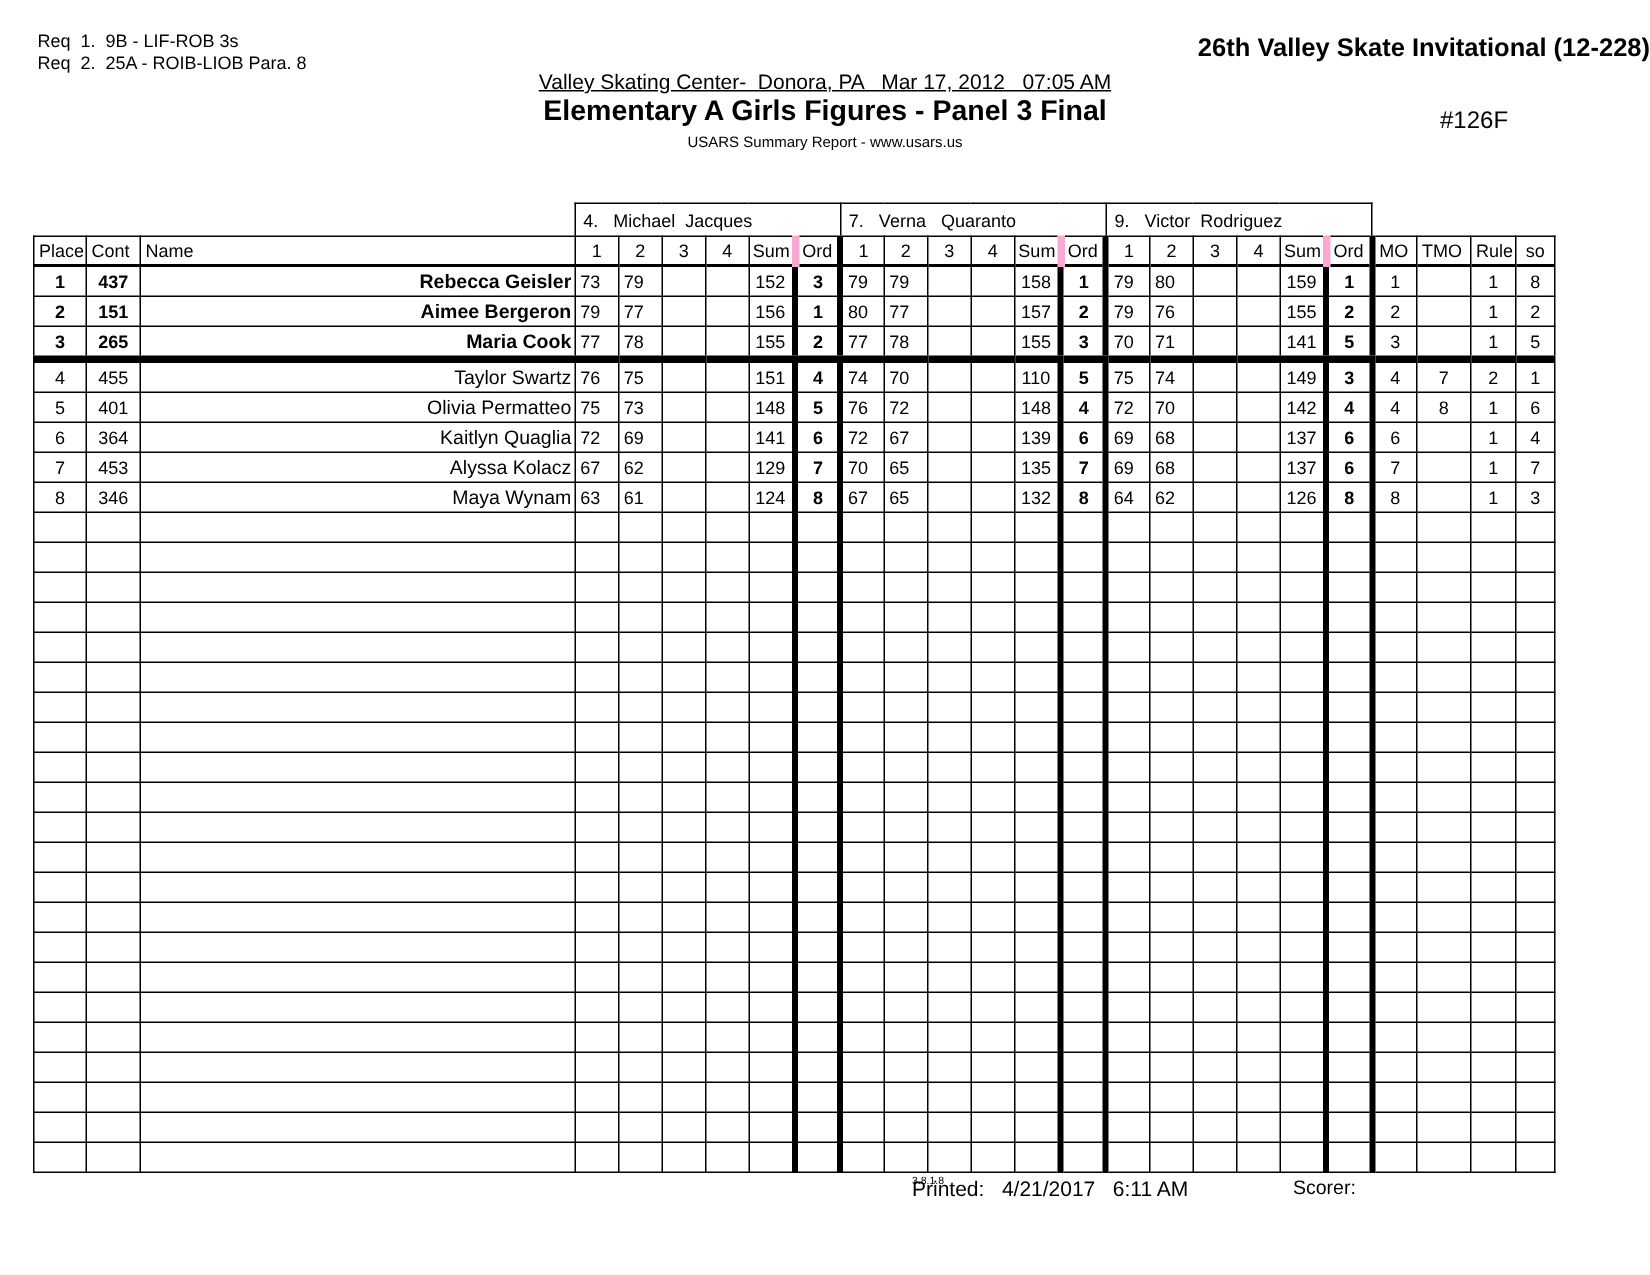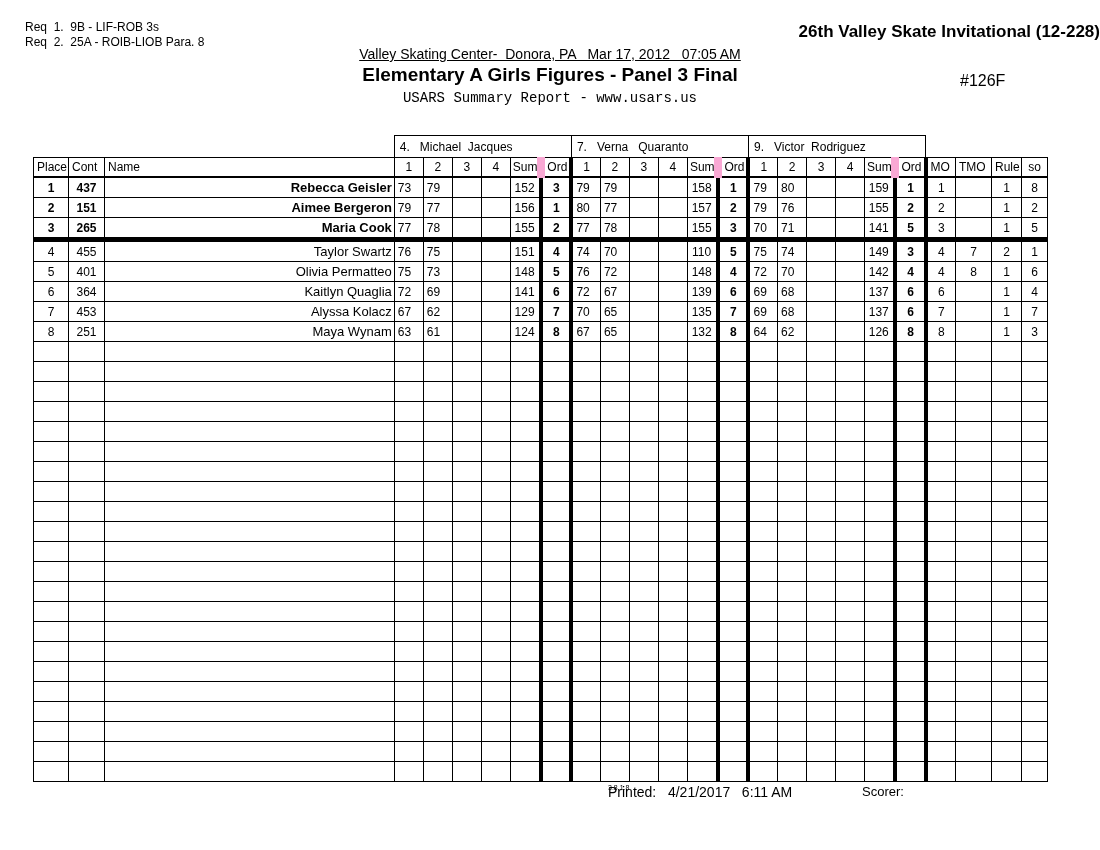--- a/index.html
+++ b/index.html
@@ -8,38 +8,38 @@
     font-family:"Liberation Sans",sans-serif;color:#000;
     -webkit-font-smoothing:none;
   }
   .pre{white-space:pre;}
   
   .req{position:absolute;left:25px;top:20px;font-size:12px;line-height:15px;}
   .titles{position:absolute;left:0;top:0;width:1100px;text-align:center;}
   .t1{position:absolute;top:22px;width:100%;font-size:17px;font-weight:bold;text-align:right;}
   .t2{position:absolute;top:46px;width:100%;font-size:14px;text-decoration:underline;}
   .t3{position:absolute;top:64px;width:100%;font-size:19px;font-weight:bold;}
-  .t4{position:absolute;top:90px;width:100%;font-size:14px;font-family:Liberation Mono, monospace;}
+  .t4{position:absolute;top:90px;width:100%;font-size:10px;}
   .evtnum{position:absolute;left:960px;top:24px;font-size:16px;font-weight:normal;margin-top:48px;}
   
   .tblwrap{position:absolute;left:22px;top:135px;}
-  table{border-collapse:collapse;table-layout:fixed;width:1015px;empty-cells:show;margin-left:11px;}
+  table{border-collapse:collapse;table-layout:fixed;width:1015px;empty-cells:show;}
   td,th{border:1px solid #000;font-size:12px;font-weight:normal;height:19px;
         padding:0 2px;overflow:hidden;white-space:nowrap;vertical-align:middle;line-height:1;}
   tr.band td{height:21px;}
   tr.band td.nob{border:none;}
   td.jbox{text-align:left;padding-left:5px;font-size:12px;}
   tr.hdr th{border-bottom:2px solid #000;height:18px;}
   .al{text-align:left;padding-left:3px;}
   .ac{text-align:center;}
   .ar{text-align:center;padding-right:3px;}
   .name{text-align:right;padding-left:5px;font-size:13px;}
   .b{font-weight:bold;}
   .ord{font-weight:bold;text-align:center;border-left:4px solid #000;border-right:4px solid #000;}
-  .ordh{text-align:center;border-left:8px solid #f9a8d4;border-right:4px solid #000;}
+  .ordh{text-align:left;border-left:5px solid #f9a8d4;border-right:4px solid #000;}
   tr.sep td{border-bottom:5px solid #000;}
   
   .ver{position:absolute;left:608px;top:784px;font-size:7px;}
   .printed{position:absolute;left:608px;top:784px;font-size:14px;}
   .scorer{position:absolute;left:862px;top:784px;font-size:13px;}
 </style>
 </head>
 <body>
 
 <div class="req">
@@ -304,21 +304,21 @@
           <td class="al"></td>
           <td class="ar">137</td>
           <td class="ord">6</td>
           <td class="ac">7</td>
           <td class="ac"></td>
           <td class="ac">1</td>
           <td class="ac">7</td>
         </tr>
         <tr>
           <td class="ac">8</td>
-          <td class="ac">251</td>
+          <td class="ac">346</td>
           <td class="name">Maya Wynam</td>
           <td class="al">63</td>
           <td class="al">61</td>
           <td class="al"></td>
           <td class="al"></td>
           <td class="ar">124</td>
           <td class="ord">8</td>
           <td class="al">67</td>
           <td class="al">65</td>
           <td class="al"></td>

